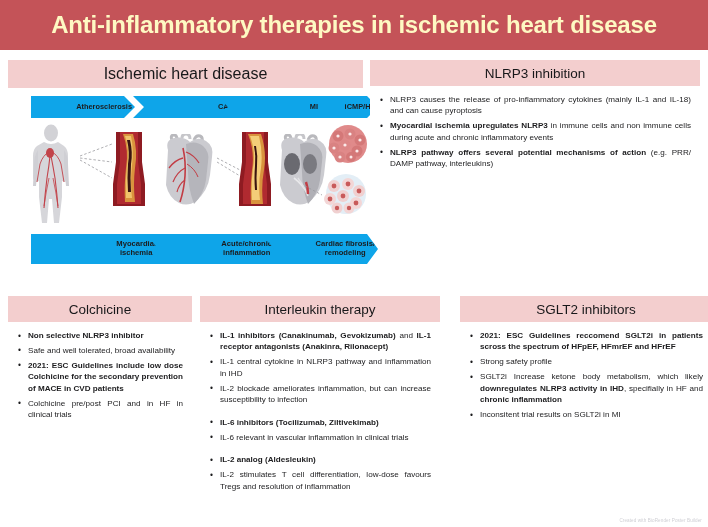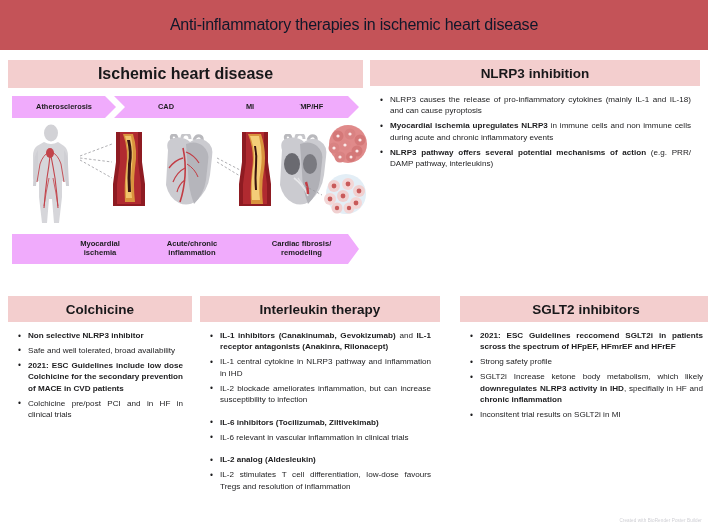--- a/index.html
+++ b/index.html
@@ -11,35 +11,35 @@
     position: relative;
   }
 
   
   .banner {
     width: 708px; height: 50px;
     background: #c45358;
     display: flex; align-items: center; justify-content: center;
   }
   .banner-title {
-    color: #0f172a;
-    font-size: 16px;
-    font-weight: normal;
+    color: #fef9c3;
+    font-size: 24px;
+    font-weight: bold;
     letter-spacing: -0.2px;
   }
 
   
   .panel { position: absolute; background: #ffffff; }
   .panel-head {
     background: #f3cece;
     display: flex; align-items: center; justify-content: center;
     height: 26px;
   }
   .panel-head-title {
-    font-size: 13.5px; font-weight: bold; color: #18181a;
+    font-size: 13.5px; font-weight: normal; color: #18181a;
   }
   .panel-body { padding: 8px 9px 6px 9px; }
 
   
   ul.bl { list-style: none; }
   ul.bl > li {
     position: relative;
     padding-left: 11px;
     margin-bottom: 3.5px;
     font-size: 8.1px;
@@ -56,22 +56,22 @@
   ul.bl > li b { font-weight: bold; }
 
   
   #ihd-panel { left: 8px; top: 60px; width: 355px; height: 226px; }
   #ihd-panel .panel-head { height: 28px; }
   #ihd-panel .panel-head-title { font-size: 16px; }
 
   .chev-row { position: relative; height: 22px; margin: 8px 4px 0 4px; }
   .chev {
     position: absolute; top: 0; height: 22px;
-    background: #f0abfc;
-    display: flex; align-items: center; justify-content: center;
+    background: #0ea5e9;
+    display: flex; align-items: center; justify-content: flex-end; margin-left: 19px;
   }
   .chev .lbl {
     font-size: 7.4px; font-weight: bold; color: #1c1c1e;
     text-align: center; line-height: 1.18; padding: 0 3px;
     position: relative; z-index: 2;
   }
   .chev.arrow { clip-path: polygon(0 0, calc(100% - 11px) 0, 100% 50%, calc(100% - 11px) 100%, 0 100%); }
   .chev.arrow-notch { clip-path: polygon(0 0, calc(100% - 11px) 0, 100% 50%, calc(100% - 11px) 100%, 0 100%, 11px 50%); }
 
   .chev-row.bottom { height: 30px; margin: 6px 4px 0 4px; }

